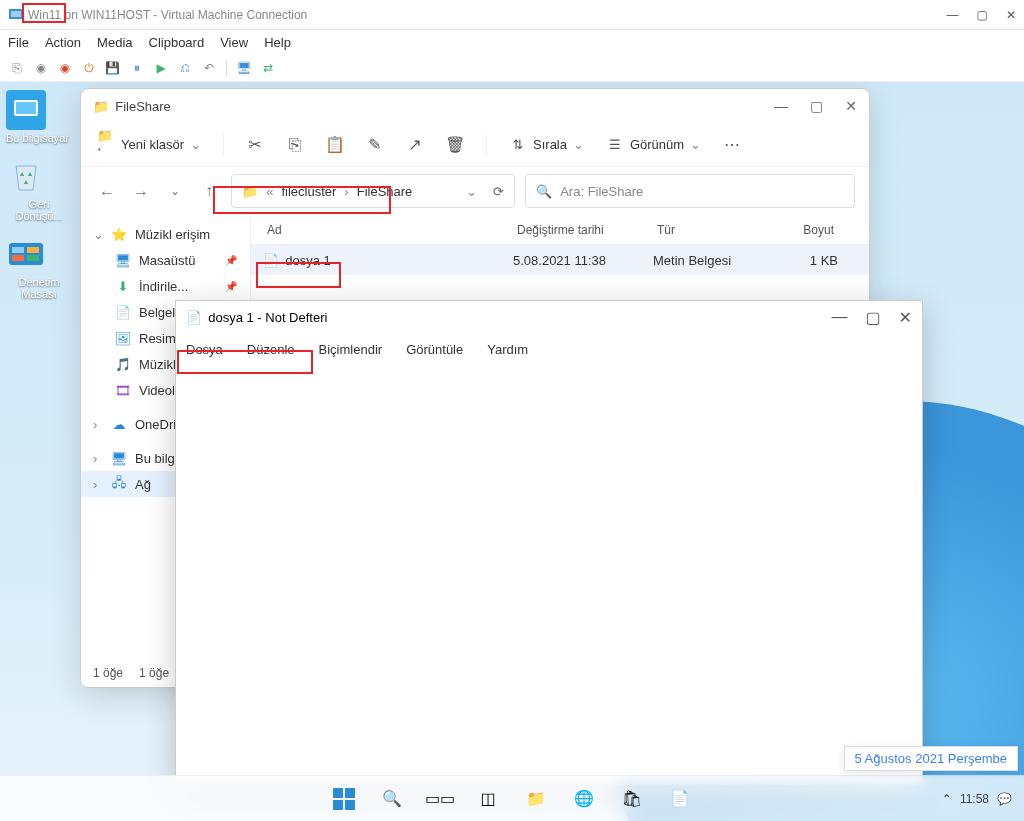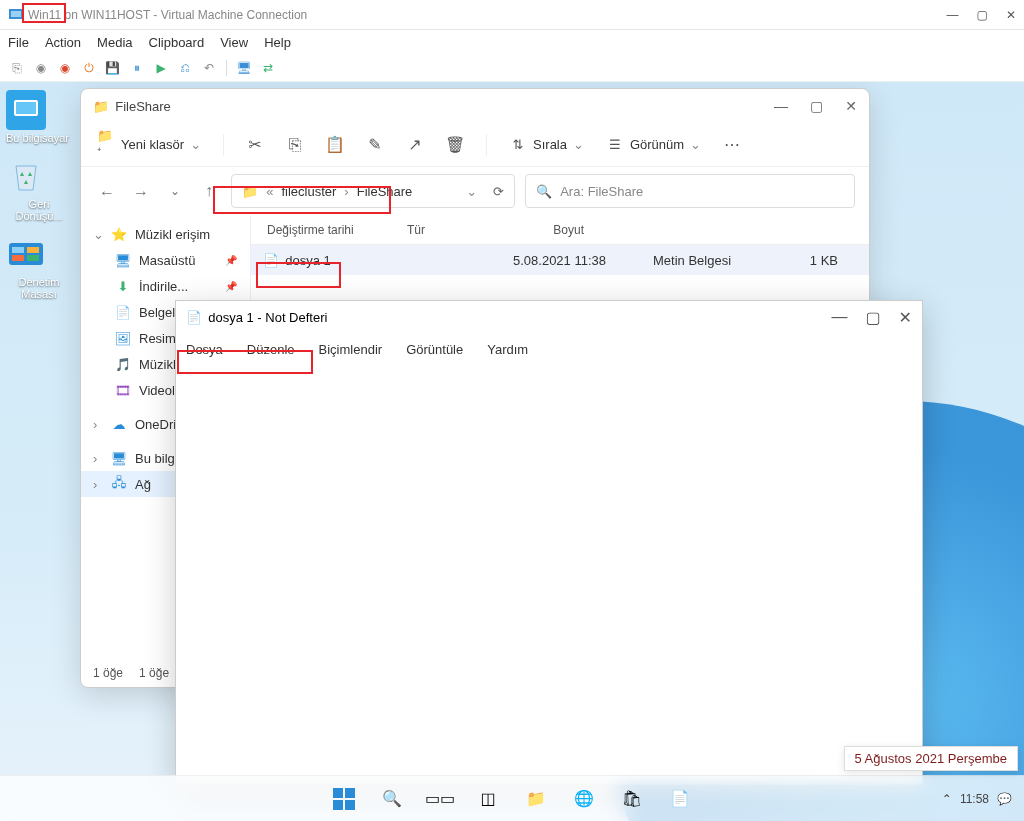--- a/index.html
+++ b/index.html
@@ -62,21 +62,21 @@
 .notepad .np-menubar { height: 24px; display: flex; align-items: flex-end; padding: 0 10px; gap: 24px; font-size: 13px; color: #333; }
 .notepad .np-content { flex: 1; padding: 4px 8px; font-family: Consolas, monospace; font-size: 14px; color: #222; border-top: 1px solid #eee; position: relative; overflow: hidden; }
 .notepad .np-scroll { position: absolute; right: 0; top: 0; bottom: 0; width: 16px; background: #f4f4f4; }
 .notepad .np-scroll .thumb-up, .notepad .np-scroll .thumb-down { height: 16px; display: flex; align-items: center; justify-content: center; color: #888; }
 
 
 .taskbar { position: absolute; left: 0; right: 0; bottom: 0; height: 46px; background: rgba(255,255,255,0.75); backdrop-filter: blur(10px); display: flex; align-items: center; justify-content: center; z-index: 50; border-top: 1px solid rgba(0,0,0,0.05); }
 .taskbar .tb-center { display: flex; gap: 8px; }
 .taskbar .tb-btn { width: 40px; height: 36px; display: flex; align-items: center; justify-content: center; border-radius: 4px; }
 .taskbar .tb-right { position: absolute; right: 12px; display: flex; align-items: center; gap: 8px; font-size: 12px; color: #444; }
-.date-tooltip { position: absolute; right: 6px; bottom: 50px; background: #fff; border: 1px solid #ddd; padding: 4px 10px; font-size: 13px; color: #7f1d1d; z-index: 60; box-shadow: 0 2px 8px rgba(0,0,0,0.1); }
+.date-tooltip { position: absolute; right: 6px; bottom: 50px; background: #fff; border: 1px solid #ddd; padding: 4px 10px; font-size: 13px; color: #3b82f6; z-index: 60; box-shadow: 0 2px 8px rgba(0,0,0,0.1); }
 
 </style>
 </head>
 <body>
 
 <div class="red-box" style="left:22px; top:3px; width:44px; height:20px;"></div>
 <div class="red-box" style="left:213px; top:186px; width:178px; height:28px;"></div>
 <div class="red-box" style="left:256px; top:262px; width:85px; height:26px;"></div>
 <div class="red-box" style="left:177px; top:350px; width:136px; height:24px;"></div>
 
@@ -254,20 +254,21 @@
             <span>Bu bilgi...</span>
           </div>
           <div class="sb-item selected">
             <span style="width:10px;color:#888">›</span>
             <span class="sb-icon" style="color:#2a8cd6">🖧</span>
             <span>Ağ</span>
           </div>
         </div>
       <div class="content">
         <div class="col-headers">
+          <div class="ch" style="width:250px">Ad</div>
           <div class="ch" style="width:140px">Değiştirme tarihi</div>
           <div class="ch" style="width:115px">Tür</div>
           <div class="ch" style="width:70px;text-align:right">Boyut</div>
         </div>
         <div class="file-row">
           <div style="width:250px;display:flex;align-items:center;gap:6px">
             <span>📄</span>
             <span>dosya 1</span>
           </div>
           <div style="width:140px">5.08.2021 11:38</div>

